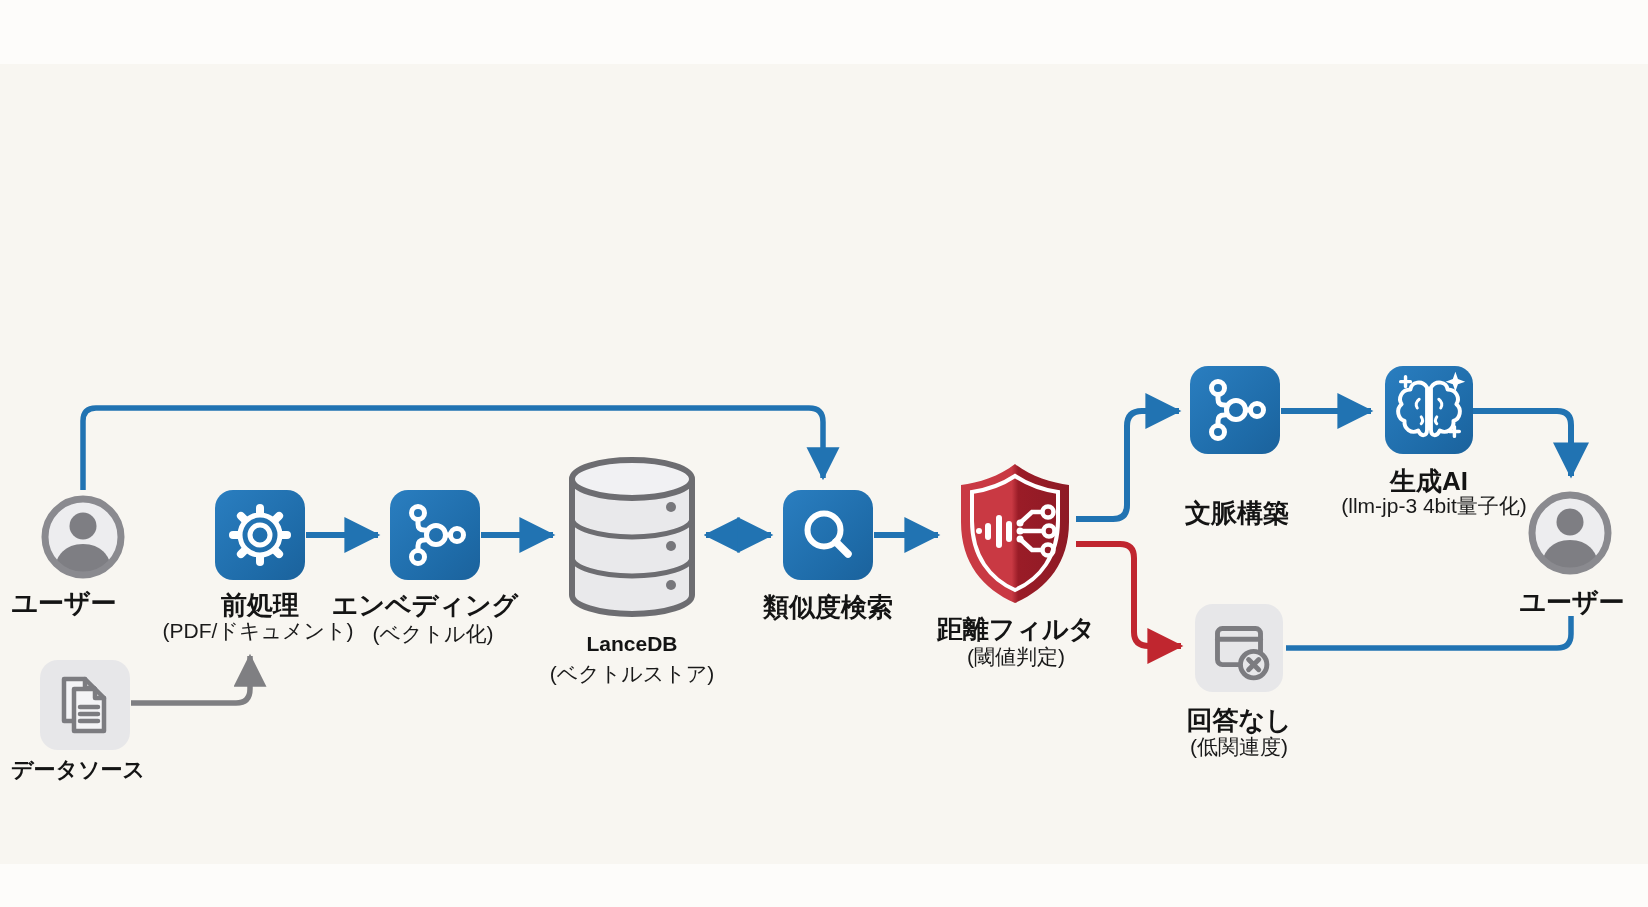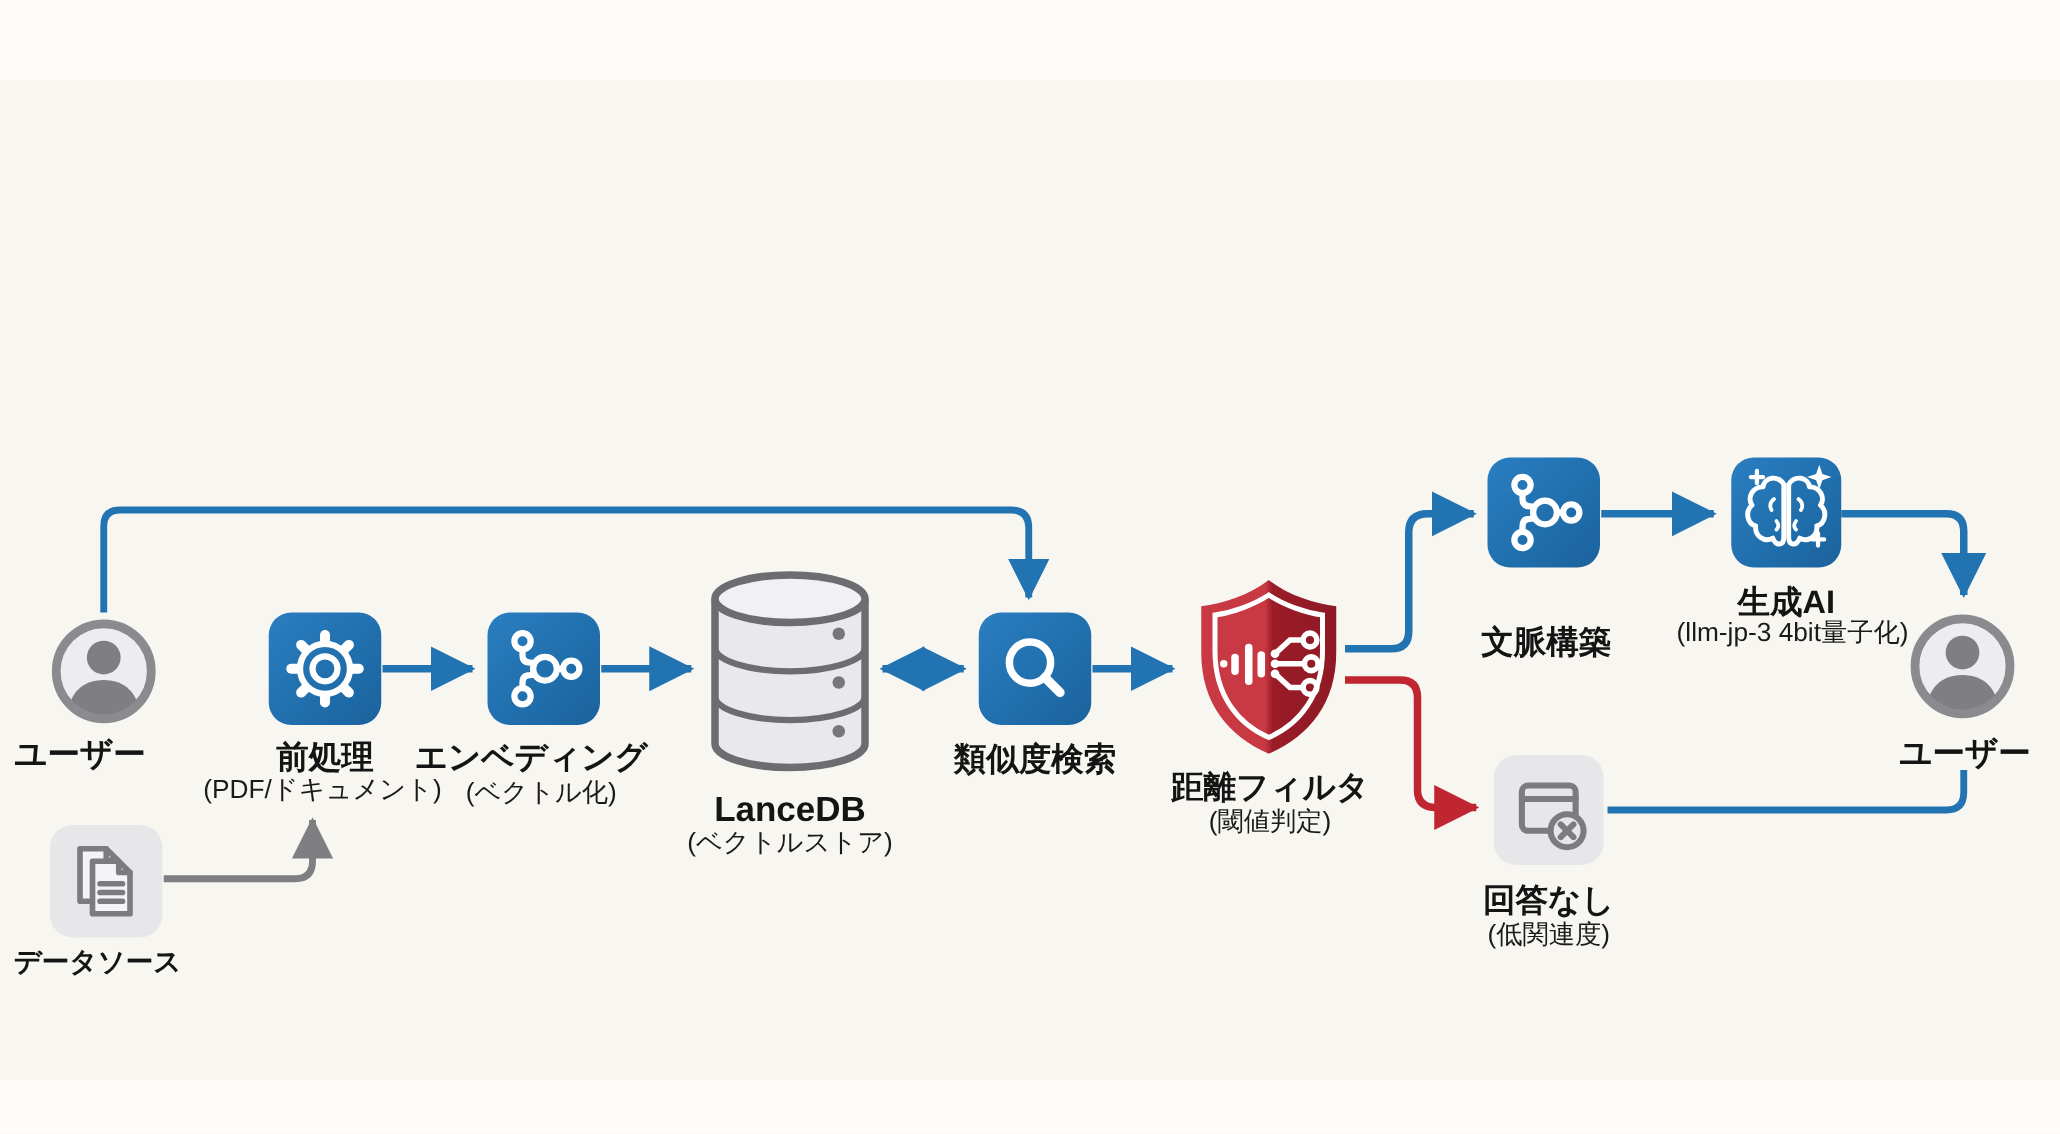--- a/index.html
+++ b/index.html
@@ -162,21 +162,21 @@
   <svg width="134" height="170" viewBox="0 0 134 170">
     <path d="M7 24 L7 140 A60 19 0 0 0 127 140 L127 24" fill="#e9e9eb" stroke="#6d6d71" stroke-width="6" stroke-linejoin="round"></path>
     <ellipse cx="67" cy="24" rx="60" ry="19" fill="#f1f1f3" stroke="#6d6d71" stroke-width="6"></ellipse>
     <path d="M7 63 A60 19 0 0 0 127 63" fill="none" stroke="#6d6d71" stroke-width="5"></path>
     <path d="M7 102 A60 19 0 0 0 127 102" fill="none" stroke="#6d6d71" stroke-width="5"></path>
     <circle cx="106" cy="52" r="5" fill="#77777b"></circle>
     <circle cx="106" cy="91" r="5" fill="#77777b"></circle>
     <circle cx="106" cy="130" r="5" fill="#77777b"></circle>
   </svg>
 </div>
-<div class="lbl" style="left:632px;top:632px;font-size:28px;">LanceDB</div>
+<div class="lbl" style="left:632px;top:632px;font-size:21px;">LanceDB</div>
 <div class="sublbl" style="left:632px;top:660px;">(ベクトルストア)</div>
 
 <div class="node bluebox" style="left:783px;top:490px;">
   <svg width="90" height="90" viewBox="0 0 90 90">
     <g fill="none" stroke="#fff">
       <circle cx="41" cy="40" r="16.5" stroke-width="6"></circle>
       <path d="M53 52 L65 64" stroke-width="7.5" stroke-linecap="round"></path>
     </g>
   </svg>
 </div>

